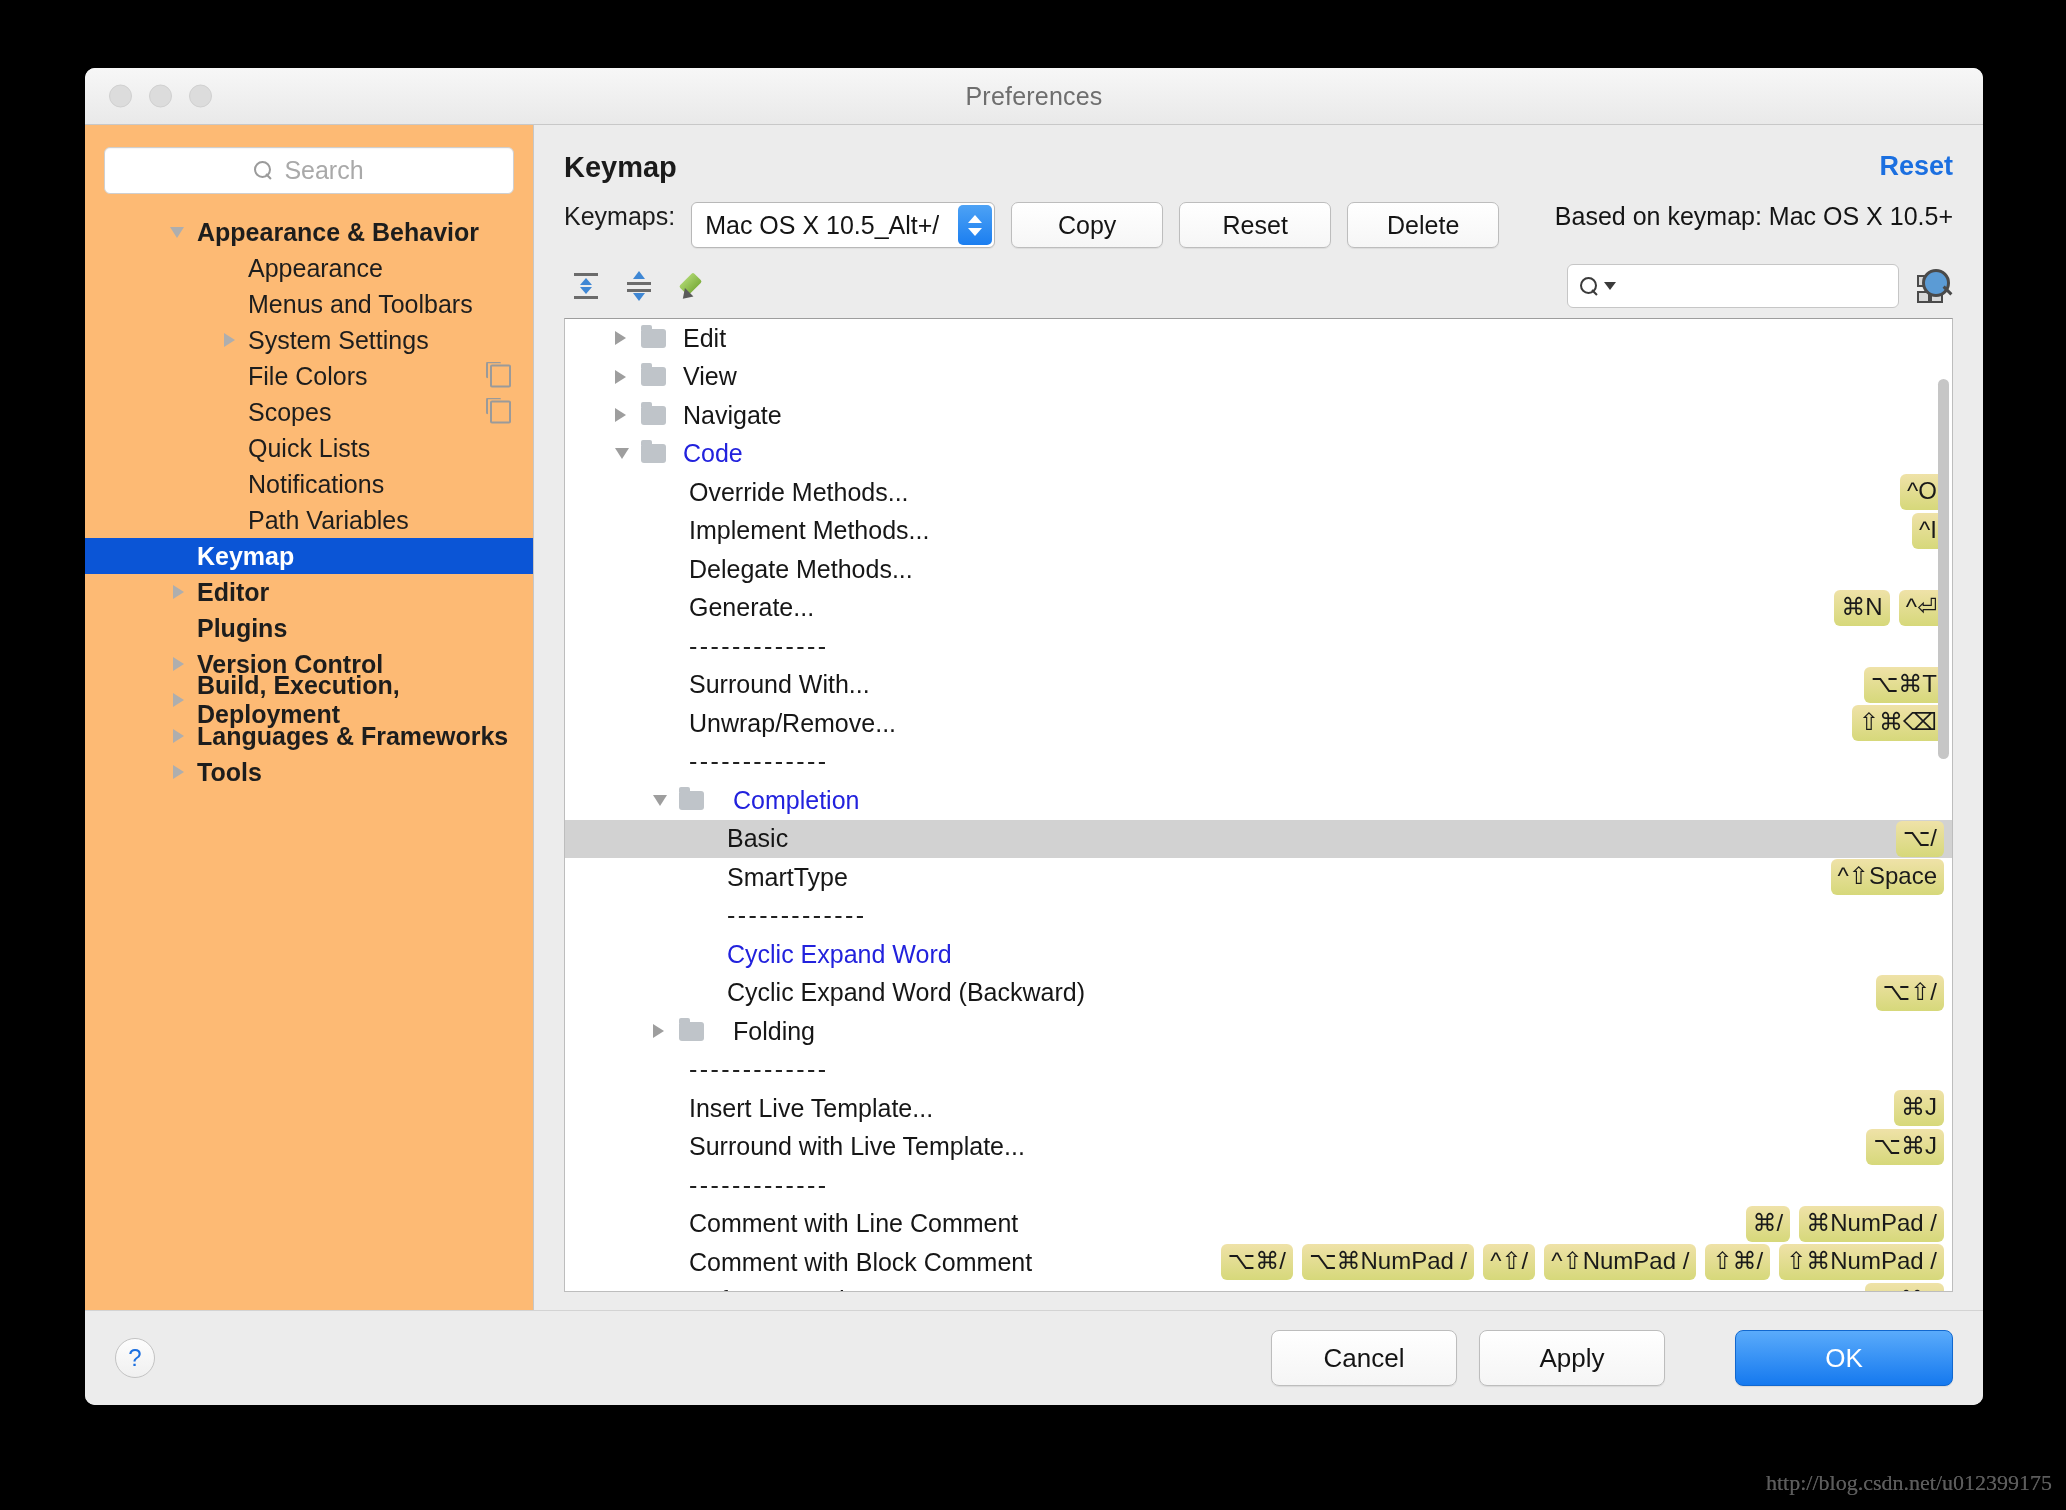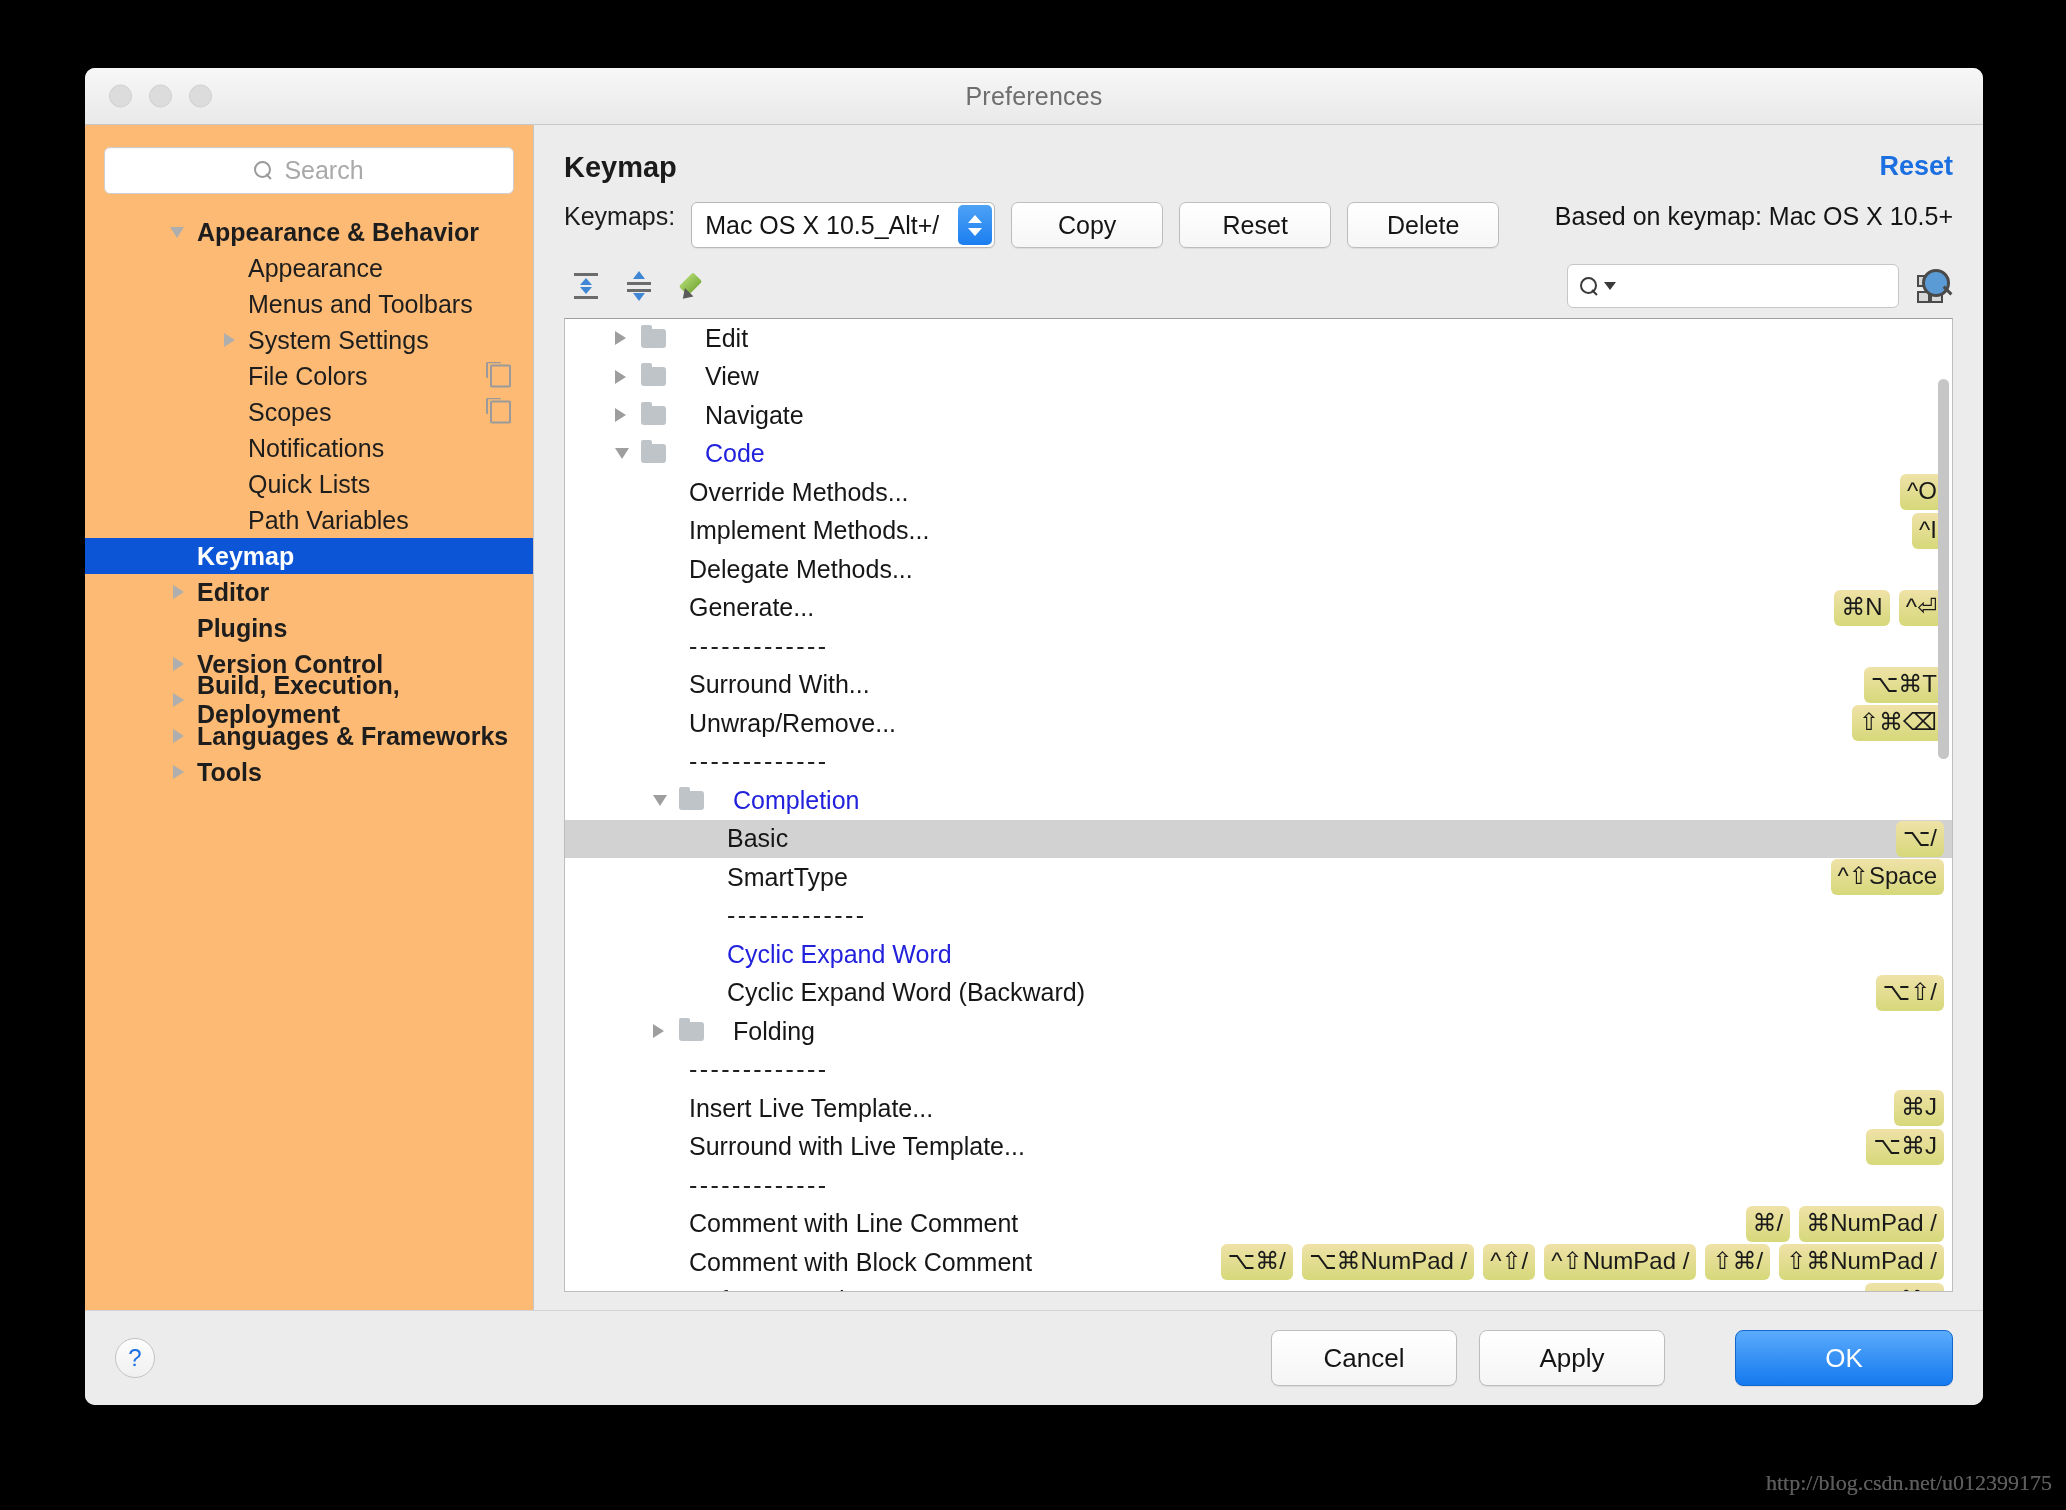--- a/index.html
+++ b/index.html
@@ -174,21 +174,21 @@
   .row .txt{display:block;}
   .row.folder-row .txt{color:#161616;}
   .row.folder-row.open .txt{color:#2222dd;}
   .row .txt.blue{color:#2222dd;}
   .dash{letter-spacing:2.4px;color:#202020;font-size:25px;}
 
   
   .ind1{padding-left:90px;}      
   .ind1 .twist{left:50px;}
   .ind1 .folder{left:76px;}
-  .ind1 .txt{margin-left:50px;}
+  .ind1 .txt{margin-left:28px;}
   .ind2{padding-left:124px;}     
   .ind2b{padding-left:128px;}
   .ind2b .twist{left:88px;}
   .ind2b .folder{left:114px;}
   .ind2b .txt{margin-left:40px;}
   .ind3{padding-left:162px;text-align:center;}     
 
   .shortcuts{position:absolute;right:8px;top:50%;transform:translateY(-50%);display:flex;align-items:center;gap:9px;}
   .kbd{
     background:linear-gradient(#efe2a8,#d6d87a);
@@ -275,24 +275,24 @@
           </div>
           <div class="nav-item lvl1">
             <span class="lbl">File Colors</span>
             <span class="copy-ic"></span>
           </div>
           <div class="nav-item lvl1">
             <span class="lbl">Scopes</span>
             <span class="copy-ic"></span>
           </div>
           <div class="nav-item lvl1">
+            <span class="lbl">Quick Lists</span>
+          </div>
+          <div class="nav-item lvl1">
             <span class="lbl">Notifications</span>
-          </div>
-          <div class="nav-item lvl1">
-            <span class="lbl">Quick Lists</span>
           </div>
           <div class="nav-item lvl1">
             <span class="lbl">Path Variables</span>
           </div>
           <div class="nav-item lvl0 selected">
             <span class="lbl">Keymap</span>
           </div>
           <div class="nav-item lvl0">
             <span class="arrow arrow-right"></span>
             <span class="lbl">Editor</span>

